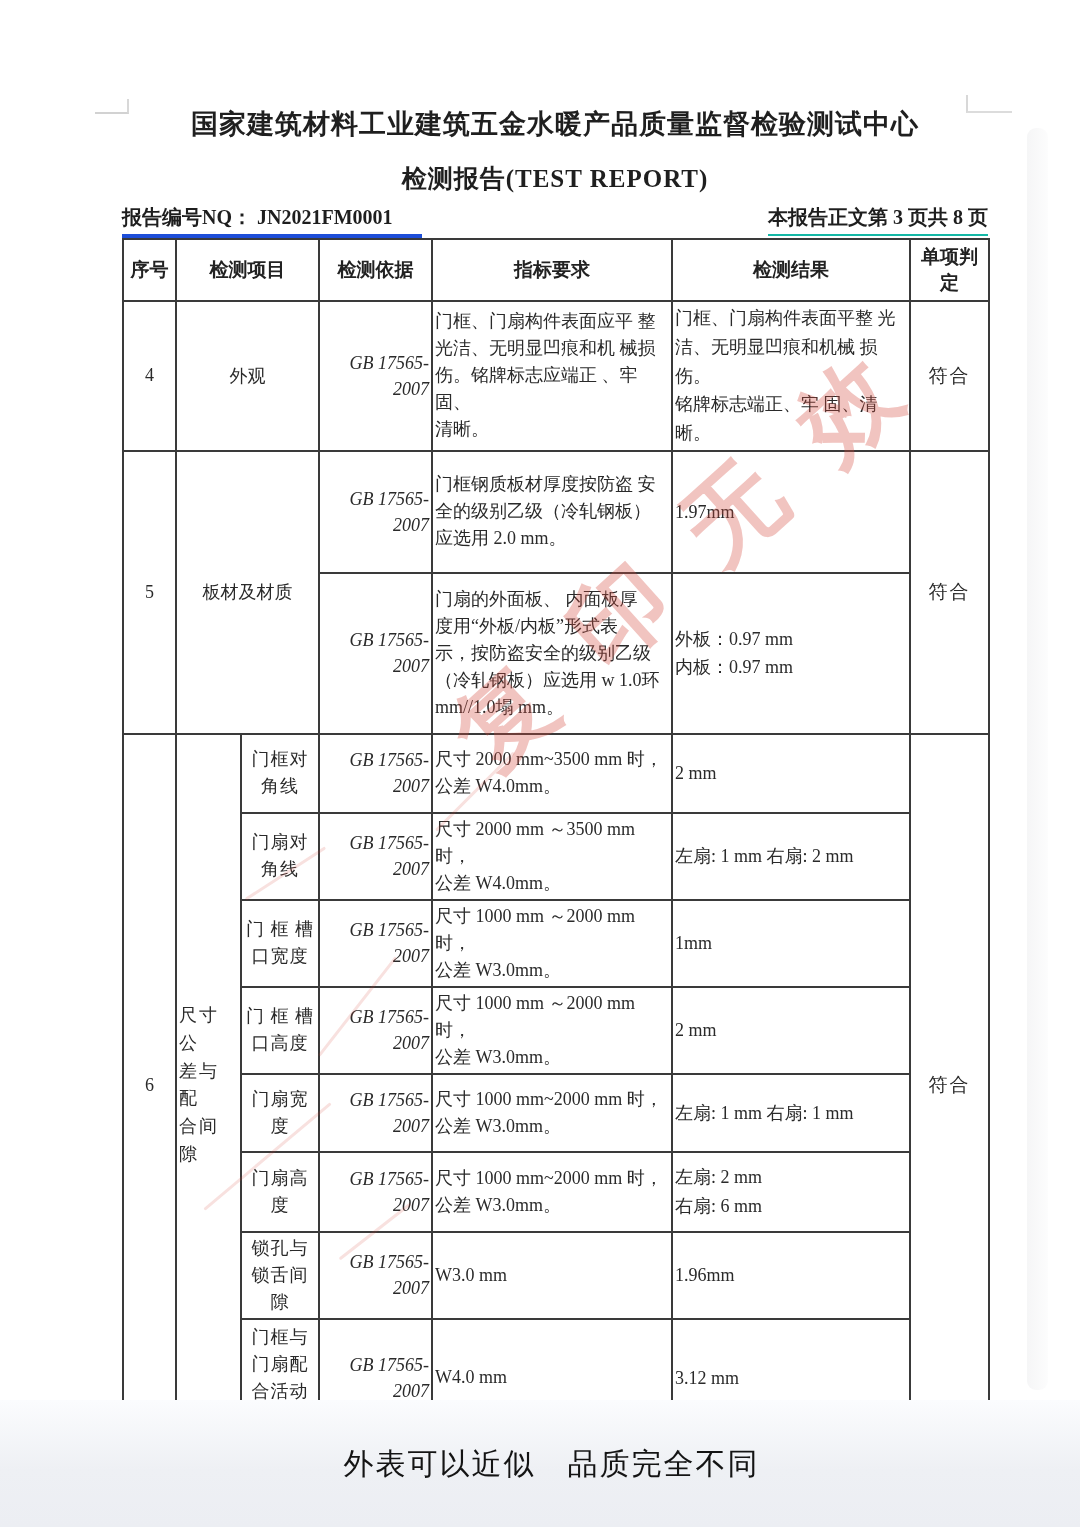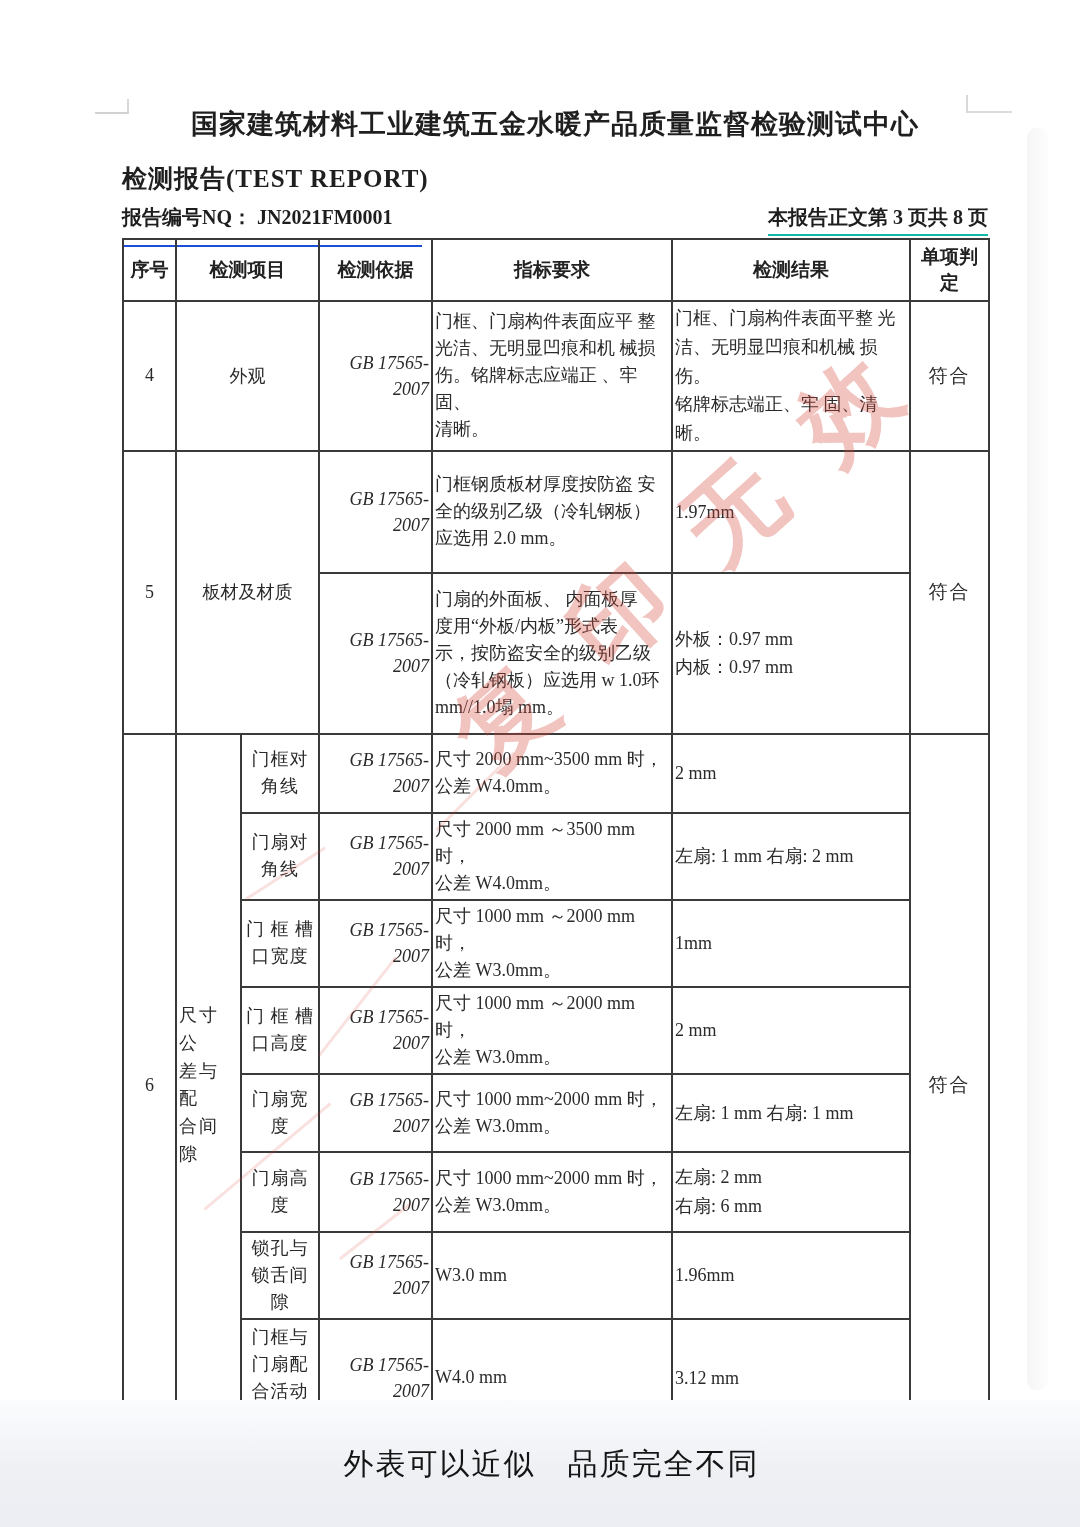--- a/index.html
+++ b/index.html
@@ -9,25 +9,25 @@
   
   .crop-mark-tl{position:absolute;left:95px;top:99px;width:32px;height:13px;
         border-bottom:2px solid #d2d2d2;border-right:2px solid #d8d8d8;}
   .crop-mark-tr{position:absolute;left:966px;top:95px;width:44px;height:16px;
         border-left:2px solid #d8d8d8;border-bottom:2px solid #dcdcdc;}
   .shadow-right{position:absolute;left:1027px;top:128px;width:21px;height:1262px;
         background:linear-gradient(to right,rgba(90,95,110,0.06),rgba(90,95,110,0.015));border-radius:9px;}
 
   .org-title{position:absolute;left:122px;top:106px;width:866px;text-align:center;
         font-size:27px;font-weight:bold;letter-spacing:1px;color:#1f1f1f;}
-  .report-title{position:absolute;left:122px;top:162px;width:866px;text-align:left;
+  .report-title{position:absolute;left:122px;top:162px;width:866px;text-align:center;
         font-size:25px;font-weight:bold;letter-spacing:1px;color:#1f1f1f;}
 
   .meta-row{position:absolute;left:122px;top:204px;width:866px;font-size:20px;font-weight:bold;color:#1e1e1e;}
-  .meta-left{display:inline-block;width:300px;border-bottom:2px solid #1d4ed8;padding-bottom:14px;}
+  .meta-left{display:inline-block;width:300px;border-bottom:6px solid #1d4ed8;padding-bottom:3px;}
   .meta-right{float:right;border-bottom:2px solid #14b8a6;padding-bottom:3px;}
 
   table.report{position:absolute;left:122px;top:238px;width:866px;table-layout:fixed;
         border-collapse:collapse;font-size:18px;color:#2a2a2a;}
   table.report td,table.report th{border:2px solid #3a3a3a;overflow:hidden;
         vertical-align:middle;font-weight:normal;padding:2px;}
   table.report th{font-size:19px;font-weight:bold;text-align:center;color:#222;}
   .center{text-align:center;}
   .ml{white-space:pre-line;border-radius:7px;}
   .c-basis{text-align:right;line-height:1.45;font-style:italic;}

